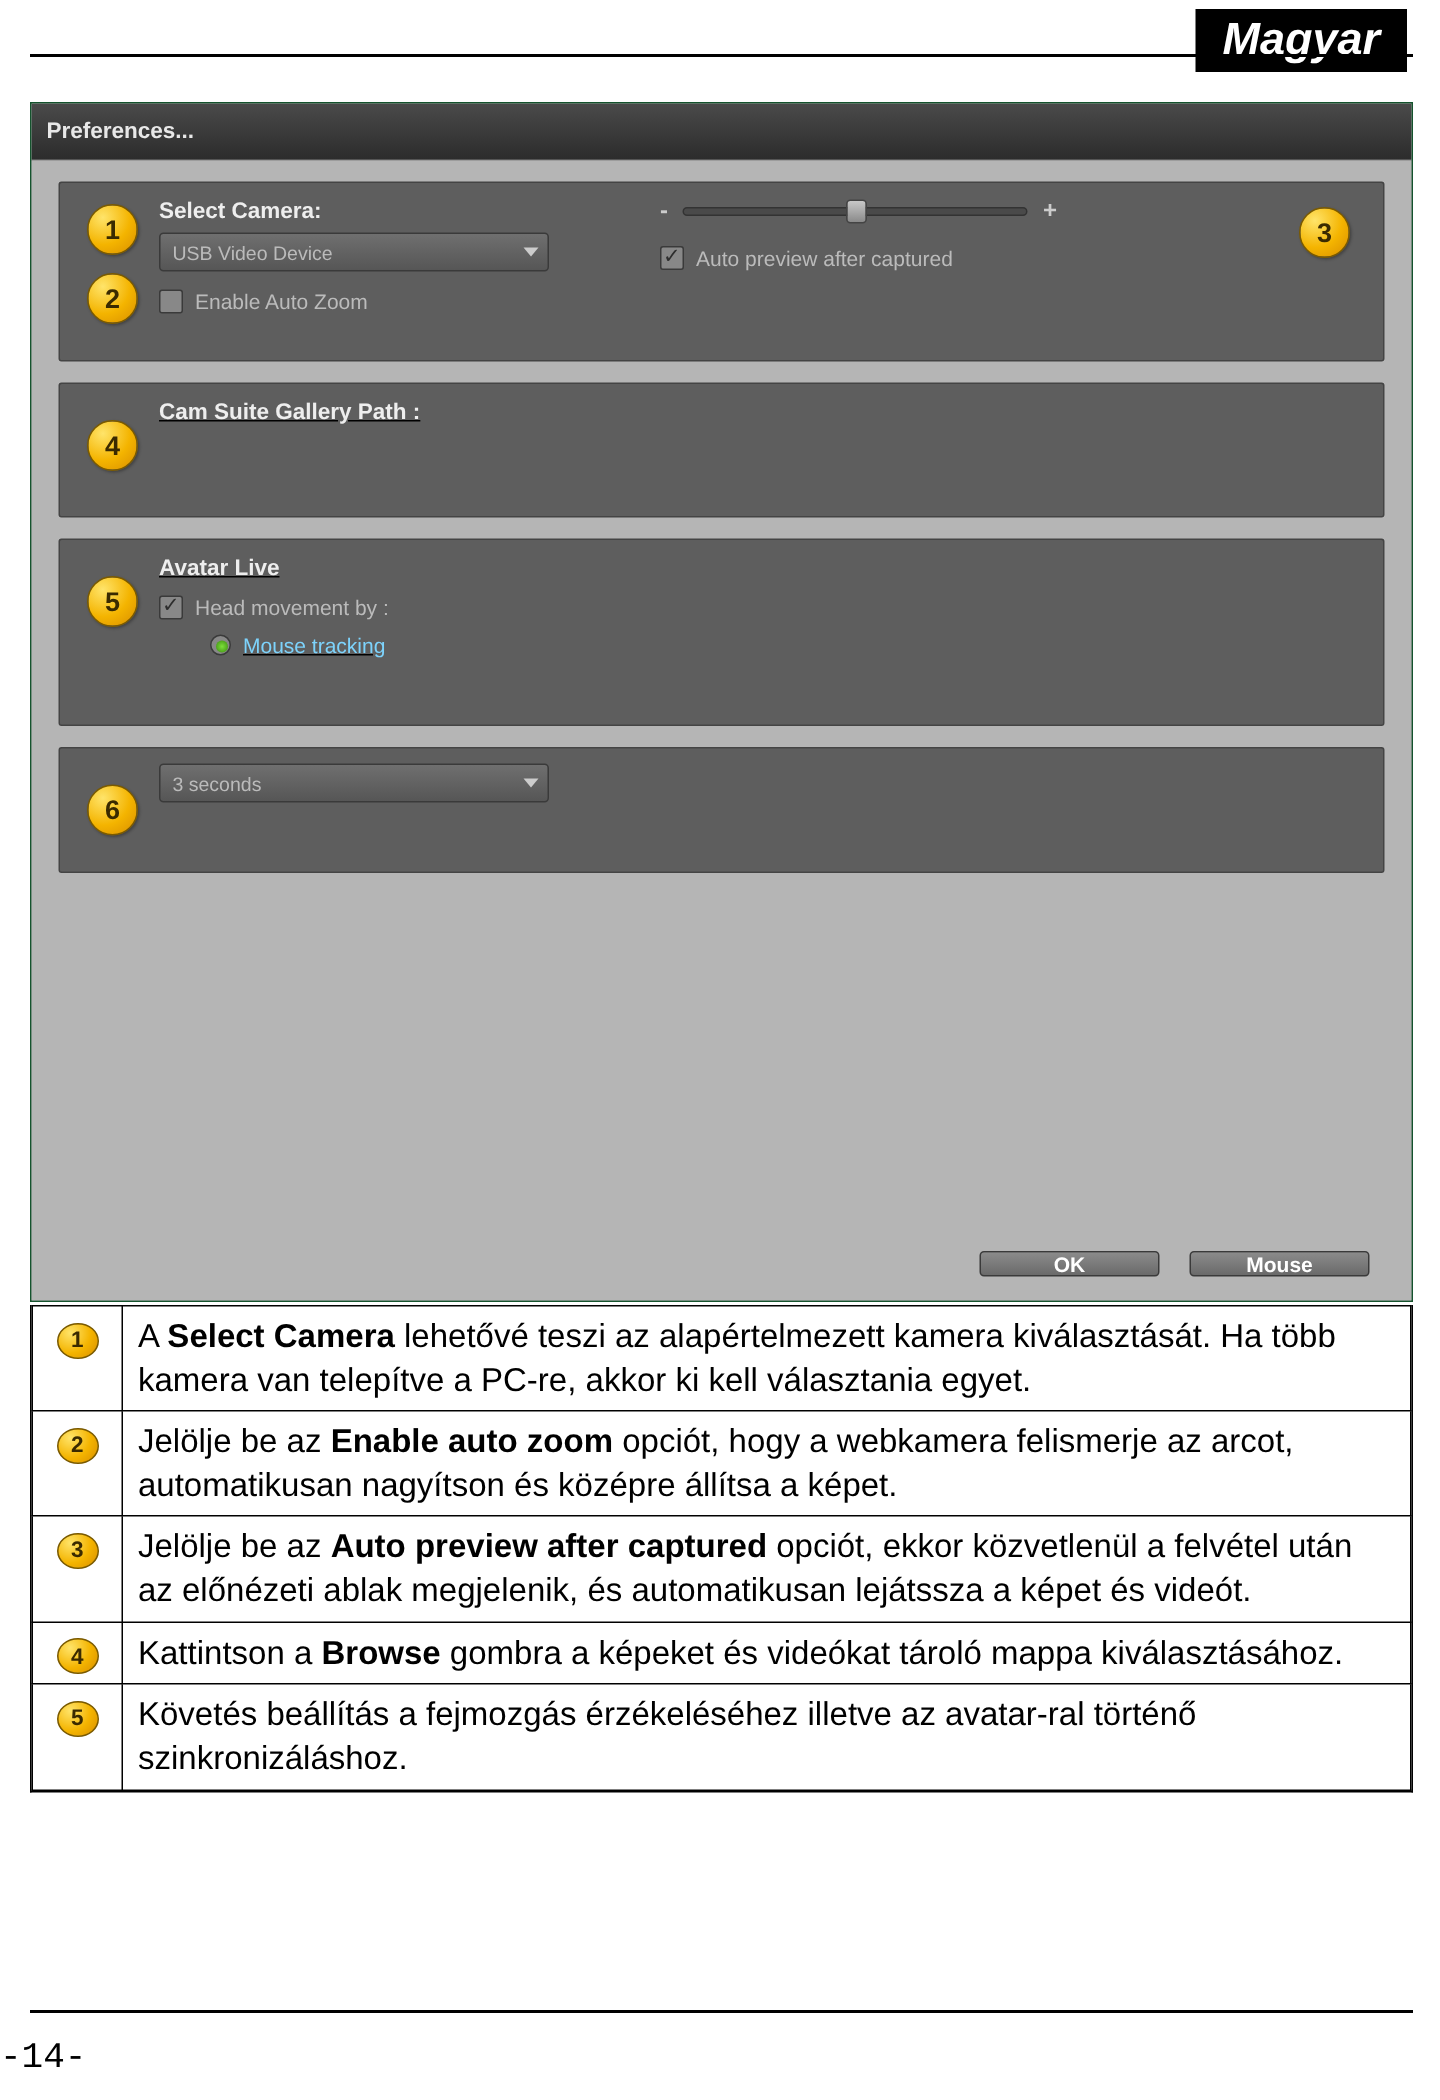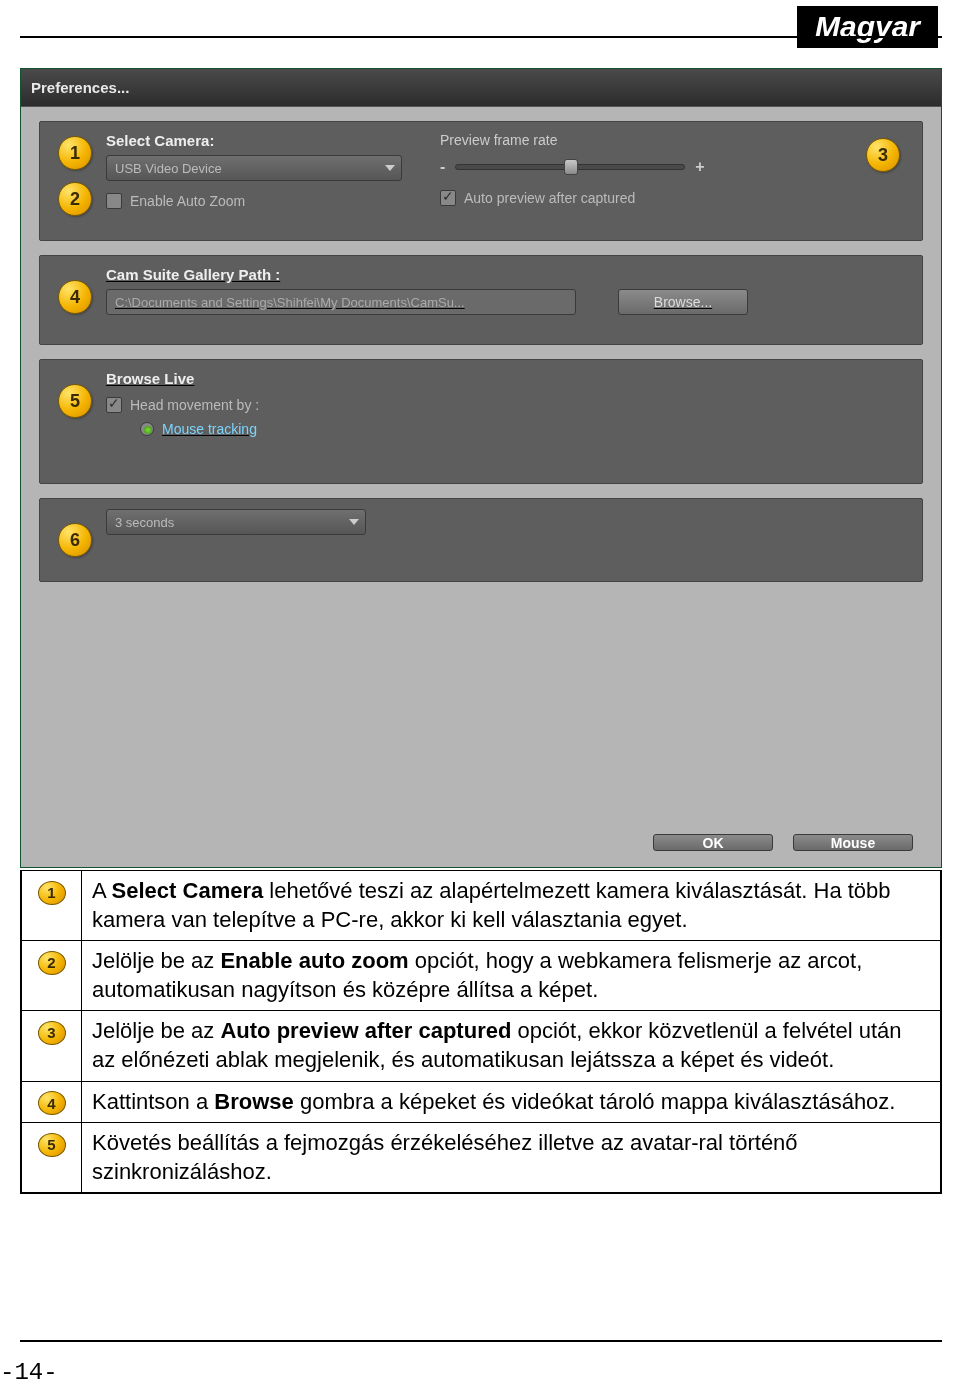--- a/index.html
+++ b/index.html
@@ -270,31 +270,30 @@
 
 <div class="app-frame">
   <div class="titlebar">
     <span>Preferences...</span>
   </div>
   <div class="prefs-body">
 
     <div class="group camera">
       <div class="left-col">
         <div class="group-label">Select Camera:</div>
-        <div class="dd" style="width:296px;">
+        <div class="dd" style="width:260px;">
           <span>USB Video Device</span>
           <span class="arrow"></span>
         </div>
         <div class="chk" style="margin-top:12px;">
           <span class="chkbox"></span>
           <span>Enable Auto Zoom</span>
         </div>
       </div>
       <div class="right-col">
-        <div class="fr-label">Preview frame rate</div>
         <div class="slider-row">
           <span>-</span>
           <div class="slider">
             <div class="thumb" style="left:108px;"></div>
           </div>
           <span>+</span>
         </div>
         <div class="chk" style="margin-top:14px;">
           <span class="chkbox checked"></span>
           <span>Auto preview after captured</span>
@@ -307,38 +306,29 @@
           <span>2</span>
         </div>
       <div class="badge" style="right:22px; top:16px;">
           <span>3</span>
         </div>
     </div>
 
     <div class="group gallery">
       <div style="margin-left:52px;">
         <div class="group-label">Cam Suite Gallery Path :</div>
-        <div class="row-flex">
-          <div class="txtfield" style="width:470px;">
-            <span>C:\Documents and Settings\Shihfei\My Documents\CamSu...</span>
-          </div>
-          <div style="width:30px;"></div>
-          <div class="btn browse">
-              <span>Browse...</span>
-            </div>
-        </div>
       </div>
       <div class="badge" style="left:18px; top:24px;">
           <span>4</span>
         </div>
     </div>
 
     <div class="group avatar">
       <div style="margin-left:52px;">
-        <div class="group-label">Browse Live</div>
+        <div class="group-label">Avatar Live</div>
         <div class="chk" style="margin-top:4px;">
           <span class="chkbox checked"></span>
           <span>Head movement by :</span>
         </div>
         <div class="radio">
           <span class="rbox sel"></span>
           <span>Mouse tracking</span>
         </div>
       </div>
       <div class="badge" style="left:18px; top:24px;">

